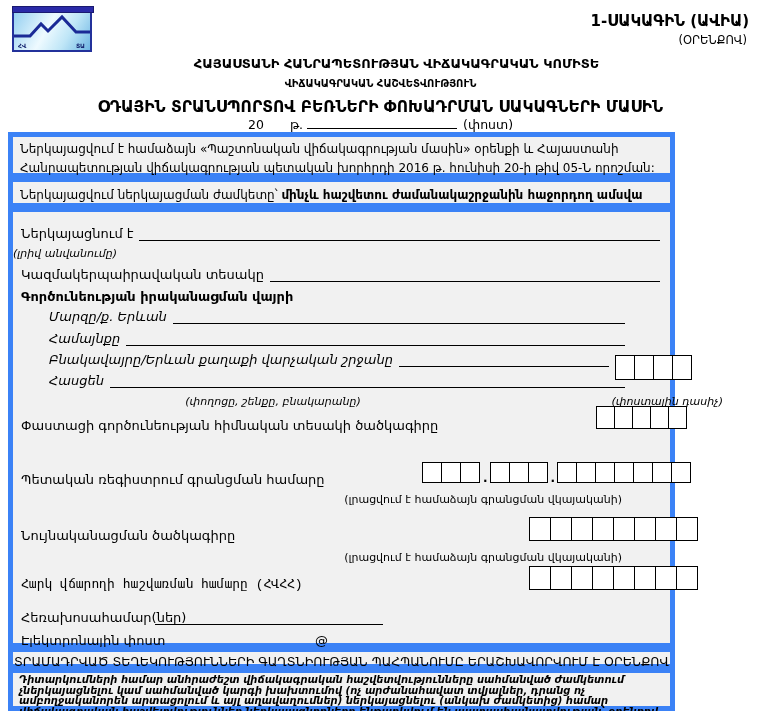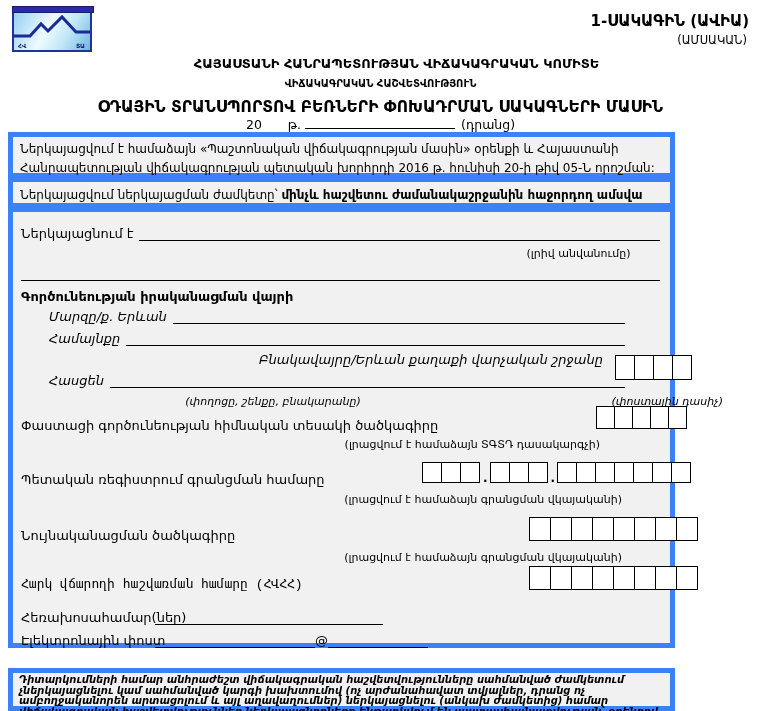--- a/index.html
+++ b/index.html
@@ -58,58 +58,59 @@
   <div class="logo">
     <div class="logo-top"></div>
     <svg viewBox="0 0 76 32">
       <polyline points="0,22 16,22 27,10 34,17 48,3 62,18 76,18" fill="none" stroke="#1b2a96" stroke-width="3"></polyline>
     </svg>
     <span class="logo-l">ՀՎ</span>
     <span class="logo-r">ՏԱ</span>
   </div>
 
   <div class="form-code">1-ՍԱԿԱԳԻՆ (ԱՎԻԱ)</div>
-  <div class="periodicity">(ԱՄՍԱԿԱՆ)</div>
+  <div class="periodicity">(ՕՐԵՆՔՈՎ)</div>
   <div class="h-committee">ՀԱՅԱՍՏԱՆԻ ՀԱՆՐԱՊԵՏՈՒԹՅԱՆ  ՎԻՃԱԿԱԳՐԱԿԱՆ ԿՈՄԻՏԵ</div>
   <div class="h-report">ՎԻՃԱԿԱԳՐԱԿԱՆ ՀԱՇՎԵՏՎՈՒԹՅՈՒՆ</div>
   <div class="h-title">ՕԴԱՅԻՆ  ՏՐԱՆՍՊՈՐՏՈՎ ԲԵՌՆԵՐԻ ՓՈԽԱԴՐՄԱՆ ՍԱԿԱԳՆԵՐԻ ՄԱՍԻՆ</div>
 
   <div class="date-line">
-    <span>20</span><span class="year-gap"></span><span>թ.</span><span class="month-line"></span><span>(դրանց)</span>
+    <span>20</span><span class="year-gap"></span><span>թ.</span><span class="month-line"></span><span>(փոստ)</span>
   </div>
 
   <div class="box box1">Ներկայացվում է համաձայն «Պաշտոնական վիճակագրության մասին»  օրենքի և Հայաստանի Հանրապետության վիճակագրության պետական խորհրդի 2016 թ. հունիսի 20-ի թիվ 05-Ն որոշման:</div>
 
   <div class="box box2">
     <span>Ներկայացվում ներկայացման ժամկետը՝ </span><b>մինչև հաշվետու ժամանակաշրջանին հաջորդող ամսվա 10-ը</b>
   </div>
 
   <div class="box main-box">
 
     <div class="row" style="left:8px;top:14px;right:10px;">
       <span class="lbl">Ներկայացնում է</span>
       <span class="ul flex"></span>
     </div>
-    <div class="hint" style="left:0;top:35px;width:94%;text-align:right;">(լրիվ անվանումը)</div>
+    <div class="hint" style="left:0;top:35px;width:94%;text-align:left;font-style:italic;">(լրիվ անվանումը)</div>
 
     <div class="row" style="left:8px;top:55px;right:10px;">
+      <span class="lbl">Կազմակերպաիրավական տեսակը</span>
       <span class="ul flex"></span>
     </div>
 
     <div class="bold-head" style="left:8px;top:77px;">Գործունեության իրականացման վայրի</div>
 
     <div class="row it" style="left:36px;top:97px;width:576px;">
       <span class="lbl">Մարզը/ք. Երևան</span>
       <span class="ul flex"></span>
     </div>
     <div class="row it" style="left:36px;top:119px;width:576px;">
       <span class="lbl">Համայնքը</span>
       <span class="ul flex"></span>
     </div>
-    <div class="row it" style="left:36px;top:140px;width:560px;flex-direction:column;">
+    <div class="row it" style="left:36px;top:140px;width:560px;">
       <span class="lbl">Բնակավայրը/Երևան քաղաքի վարչական շրջանը</span>
       <span class="ul flex"></span>
     </div>
     <div class="row it" style="left:36px;top:161px;width:576px;">
       <span class="lbl">Հասցեն</span>
       <span class="ul flex"></span>
     </div>
     <div class="cells postal" style="left:603px;top:143px;">
         <div class="cell"></div>
         <div class="cell"></div>
@@ -122,21 +123,20 @@
     <div class="row" style="left:8px;top:206px;">
       <span class="lbl">Փաստացի գործունեության հիմնական տեսակի ծածկագիրը</span>
     </div>
     <div class="cells activity" style="left:584px;top:194px;">
         <div class="cell"></div>
         <div class="cell"></div>
         <div class="cell"></div>
         <div class="cell"></div>
         <div class="cell"></div>
       </div>
-    <div class="hint" style="right:70px;top:226px;">(լրացվում է համաձայն ՏԳՏԴ դասակարգչի)</div>
 
     <div class="row" style="left:8px;top:260px;">
       <span class="lbl">Պետական ռեգիստրում գրանցման համարը</span>
     </div>
     <div class="cells reg" style="left:410px;top:250px;">
       <span class="cells-inline">
           <div class="cell"></div>
           <div class="cell"></div>
           <div class="cell"></div>
         </span>
@@ -193,16 +193,17 @@
       <span class="ul" style="width:228px;"></span>
     </div>
     <div class="row" style="left:8px;top:421px;">
       <span class="lbl" style="width:128px;">Էլեկտրոնային փոստ</span>
       <span class="ul" style="width:160px;"></span>
       <span>@</span>
       <span class="ul" style="width:100px;"></span>
     </div>
   </div>
 
+  <div class="box conf-row">ՏՐԱՄԱԴՐՎԱԾ ՏԵՂԵԿՈՒԹՅՈՒՆՆԵՐԻ ԳԱՂՏՆԻՈՒԹՅԱՆ ՊԱՀՊԱՆՈՒՄԸ ԵՐԱՇԽԱՎՈՐՎՈՒՄ Է ՕՐԵՆՔՈՎ</div>
 
   <div class="box note-box">Դիտարկումների համար անհրաժեշտ վիճակագրական հաշվետվությունները սահմանված ժամկետում չներկայացնելու կամ սահմանված կարգի խախտումով (ոչ արժանահավատ տվյալներ, դրանց ոչ ամբողջականորեն արտացոլում և այլ աղավաղումներ) ներկայացնելու (անկախ ժամկետից) համար վիճակագրական հաշվետվություններ ներկայացնողները ենթարկվում են պատասխանատվության՝ օրենքով սահմանված կարգով:</div>
 
 </div>
 
 </body></html>

